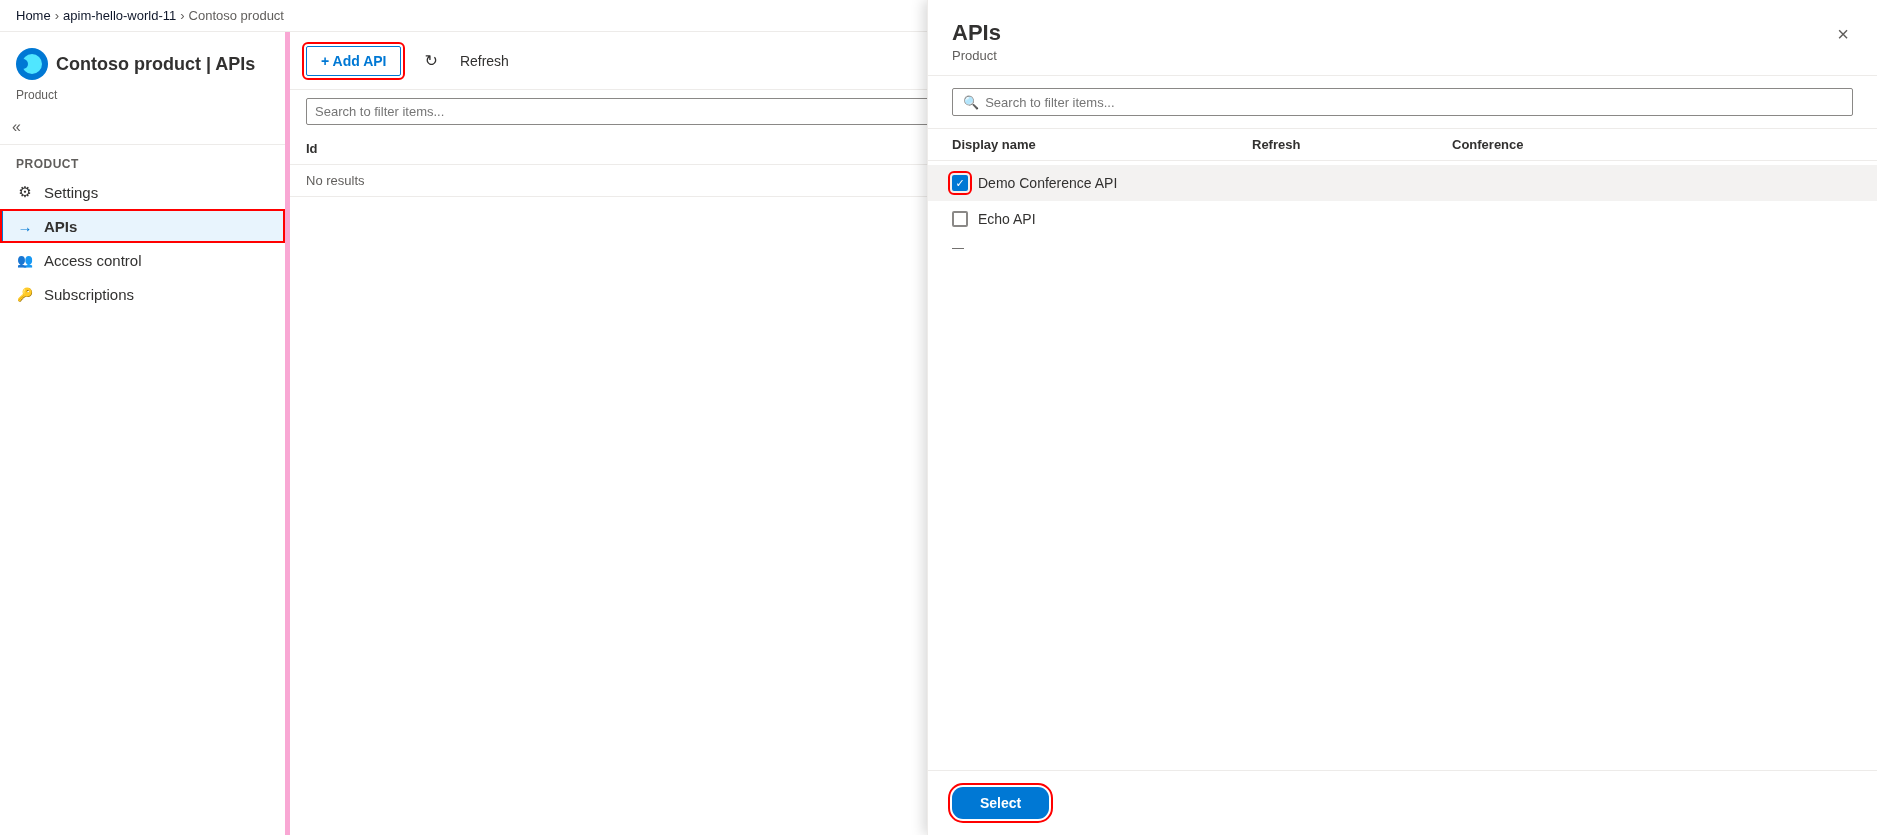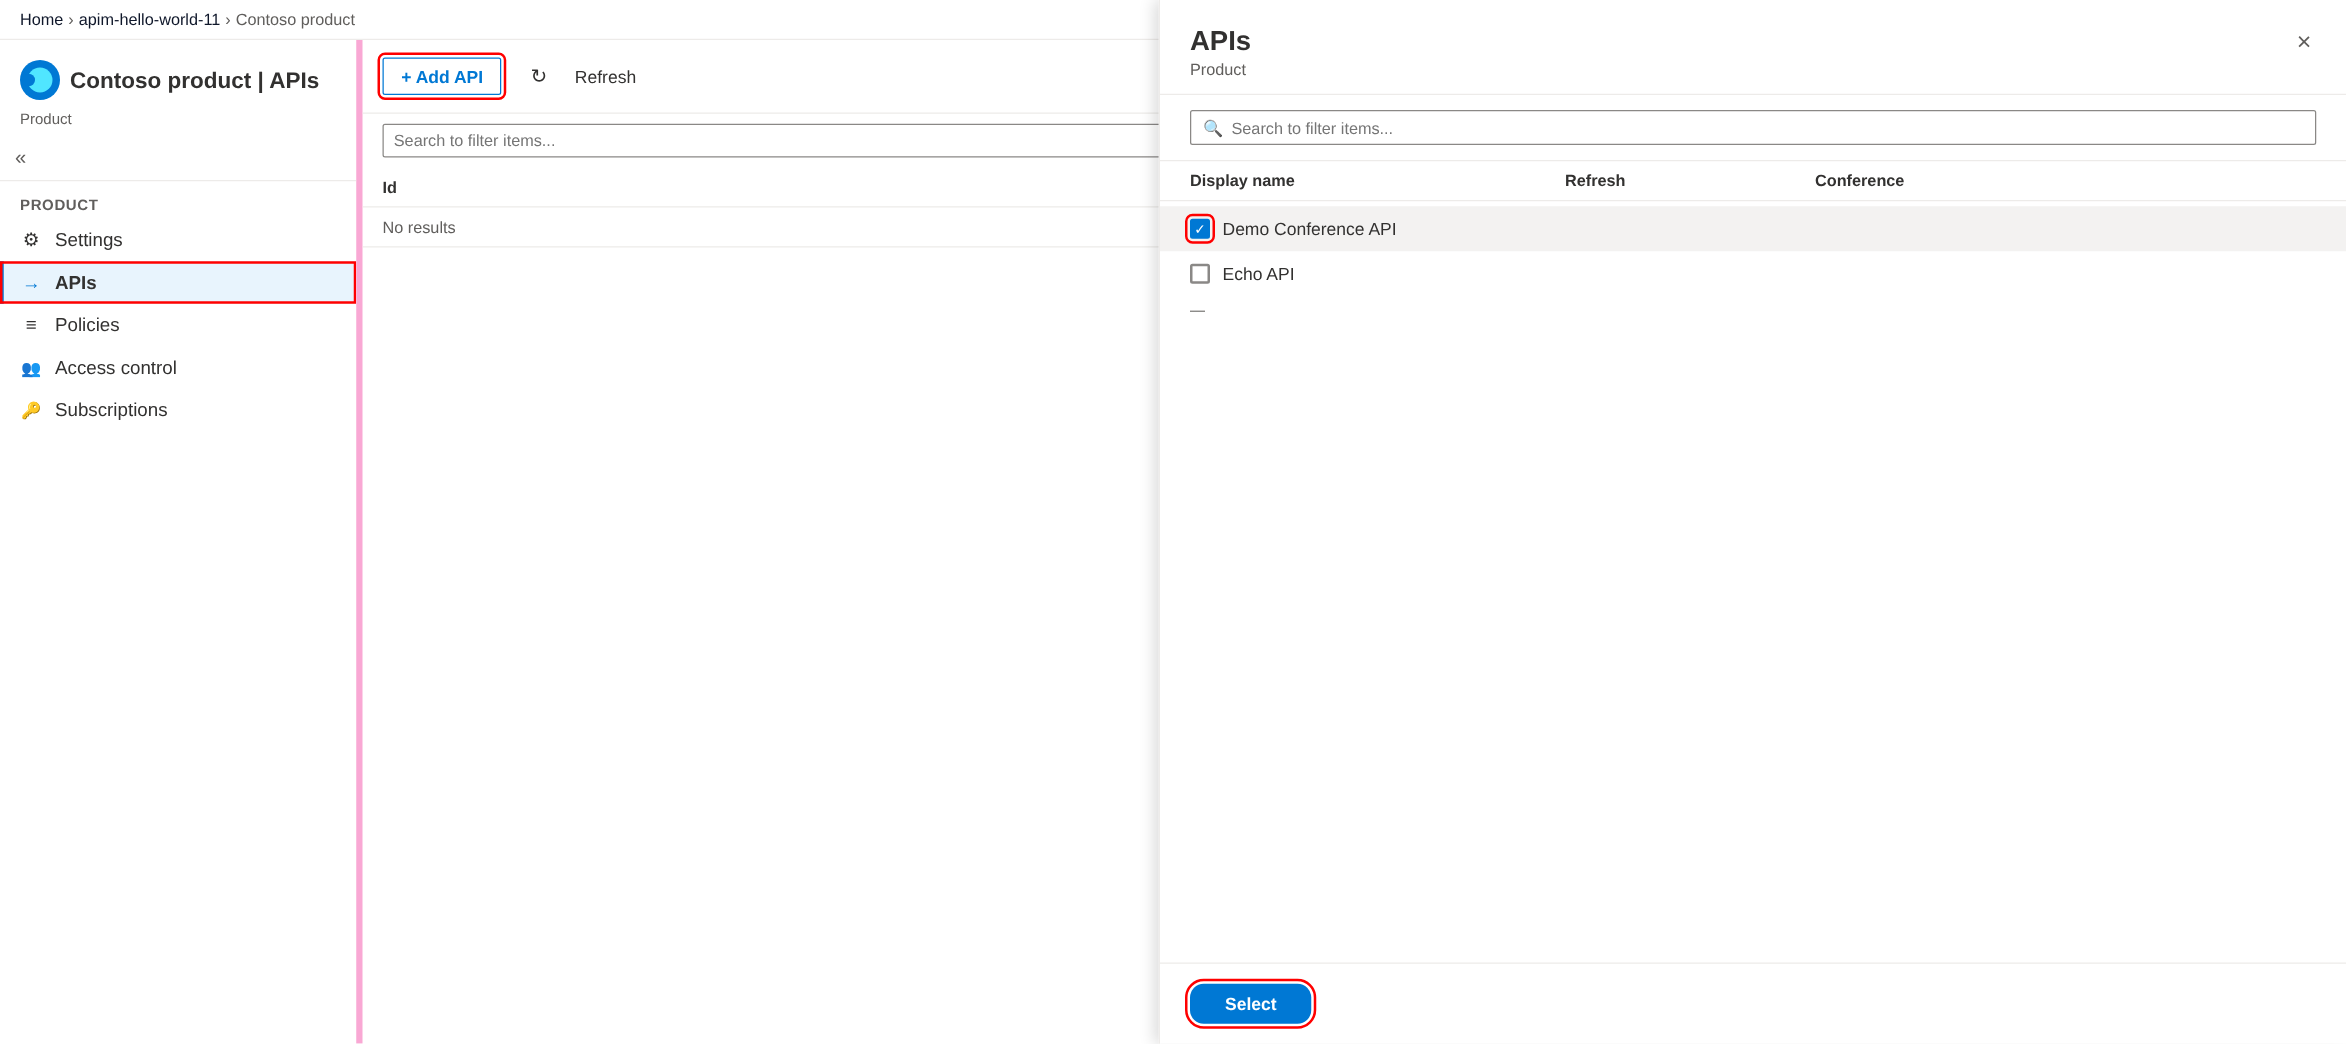--- a/index.html
+++ b/index.html
@@ -109,24 +109,20 @@
 
         <div class="nav-item">
           <span class="nav-icon icon-gear"></span>
           <span>Settings</span>
         </div>
         <div class="nav-item active" style="outline: 2px solid red; outline-offset: -2px;">
           <span class="nav-icon icon-apis"></span>
           <span>APIs</span>
         </div>
         <div class="nav-item">
-          <span class="nav-icon icon-policies"></span>
-          <span>Policies</span>
-        </div>
-        <div class="nav-item">
           <span class="nav-icon icon-access"></span>
           <span>Access control</span>
         </div>
         <div class="nav-item">
           <span class="nav-icon icon-subscriptions"></span>
           <span>Subscriptions</span>
         </div>
       </div>
     </div>
 

